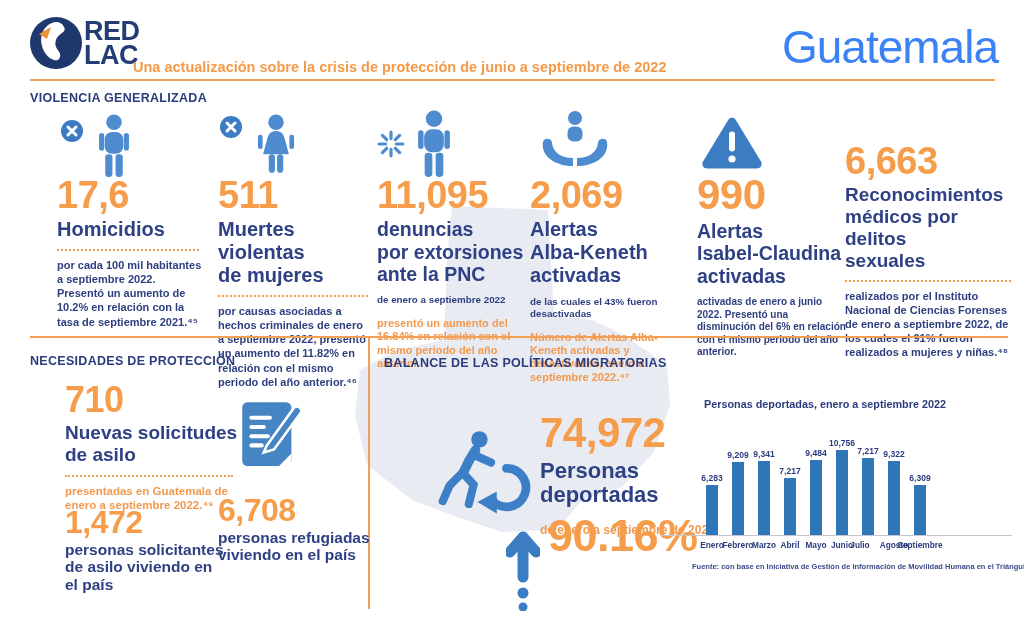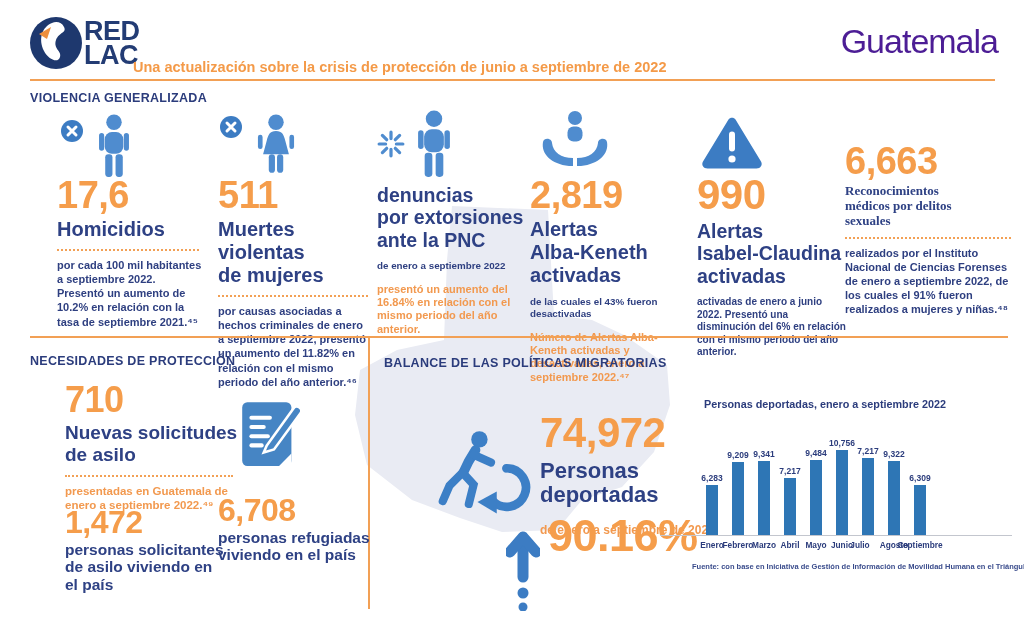--- a/index.html
+++ b/index.html
@@ -5,21 +5,21 @@
   * { margin:0; padding:0; box-sizing:border-box; }
   html,body { width:1024px; height:637px; }
   body {
     position:relative; background:#ffffff; overflow:hidden;
     font-family:"Liberation Sans", sans-serif; color:#2e3f80;
   }
   .abs { position:absolute; }
   
   .logo-text { font-weight:bold; color:#233c74; font-size:27px; line-height:.88; letter-spacing:-.5px; }
   .subtitle { color:#f49a48; font-weight:bold; font-size:14.5px; }
-  .country  { color:#4c1d95; font-size:34px; letter-spacing:-1px; line-height:1; }
+  .country  { color:#3b82f6; font-size:46px; letter-spacing:-1px; line-height:1; }
   .rule-h { background:#f2a055; height:2px; }
   .rule-v { background:#f2a055; width:2px; }
   .sec-title { color:#2b3c7c; font-weight:bold; font-size:12.5px; letter-spacing:.3px; }
   
   .card { position:absolute; }
   .icon-row { height:66px; position:relative; }
   .num { color:#f59d4b; font-weight:bold; font-size:38px; line-height:.9; letter-spacing:-.5px; }
   .num-sm { font-size:32px; }
   .num-lg { font-size:42px; }
   .stat-label { color:#2e4184; font-weight:bold; font-size:20px; line-height:1.15; margin-top:6px; white-space:pre-line; }
@@ -129,39 +129,40 @@
       <svg width="46" height="68" viewBox="0 0 40 62" fill="#4f8ccf">
         <circle cx="20" cy="8" r="7.5"></circle>
           <rect x="11" y="17.5" width="18" height="21" rx="7"></rect>
         <rect x="5.5" y="18.5" width="5" height="17" rx="2.5"></rect>
           <rect x="29.5" y="18.5" width="5" height="17" rx="2.5"></rect>
         <rect x="11.5" y="39" width="7" height="22" rx="3"></rect>
           <rect x="21.5" y="39" width="7" height="22" rx="3"></rect>
       </svg>
       </span>
   </div>
+  <div class="num">11,095</div>
   <div class="stat-label" style="font-size:19.5px;">denuncias
 por extorsiones
 ante la PNC</div>
   <div class="subnote">de enero a septiembre 2022</div>
   <div class="d-orange" style="width:152px;">presentó un aumento del 16.84% en relación con el mismo periodo del año anterior.</div>
 </div>
 
 <div class="card" style="left:530px; top:110px; width:158px;">
   <div class="icon-row" style="height:68px;">
     <span class="abs" style="left:8px; top:0px;">
       <svg width="74" height="66" viewBox="0 0 72 66" fill="#4f8ccf">
         <circle cx="36" cy="8" r="7"></circle>
           <rect x="28.5" y="16.5" width="15" height="15" rx="6"></rect>
         <path d="M4,32 C2,44 12,54 30,56 L34,56 L34,48 C22,48 14,42 13,33 C13,28 5,27 4,32 Z"></path>
         <path d="M68,32 C70,44 60,54 42,56 L38,56 L38,48 C50,48 58,42 59,33 C59,28 67,27 68,32 Z"></path>
       </svg>
       </span>
   </div>
-  <div class="num">2,819</div>
+  <div class="num">2,069</div>
   <div class="stat-label">Alertas
 Alba-Keneth
 activadas</div>
   <div class="subnote">de las cuales el 43% fueron desactivadas</div>
   <div class="d-orange" style="width:158px;">Número de Alertas Alba-Keneth activadas y desactivadas, enero a septiembre 2022.⁴⁷</div>
 </div>
 
 <div class="card" style="left:697px; top:114px; width:152px;">
   <div class="icon-row" style="height:62px;">
     <span class="abs" style="left:2px; top:0px;">
@@ -174,21 +175,21 @@
   </div>
   <div class="num num-lg">990</div>
   <div class="stat-label" style="font-size:19.5px;">Alertas
 Isabel-Claudina
 activadas</div>
   <div class="subnote" style="font-size:10px; width:152px;">activadas de enero a junio 2022. Presentó una disminución del 6% en relación con el mismo periodo del año anterior.</div>
 </div>
 
 <div class="card" style="left:845px; top:144px; width:168px;">
   <div class="num">6,663</div>
-  <div class="stat-label" style="font-size:13px;font-family:Liberation Serif, serif;">Reconocimientos
+  <div class="stat-label" style="font-size:19px;">Reconocimientos
 médicos por delitos
 sexuales</div>
   <div class="dotted" style="width:166px;"></div>
   <div class="d-navy" style="width:168px;">realizados por el Instituto Nacional de Ciencias Forenses de enero a septiembre 2022, de los cuales el 91% fueron realizados a mujeres y niñas.⁴⁸</div>
 </div>
 
 <div class="abs rule-h" style="left:30px; top:336px; width:978px;"></div>
 <div class="abs rule-v" style="left:368px; top:337px; height:272px;"></div>
 
 <div class="abs sec-title" style="left:30px; top:354px;">NECESIDADES DE PROTECCIÓN</div>

